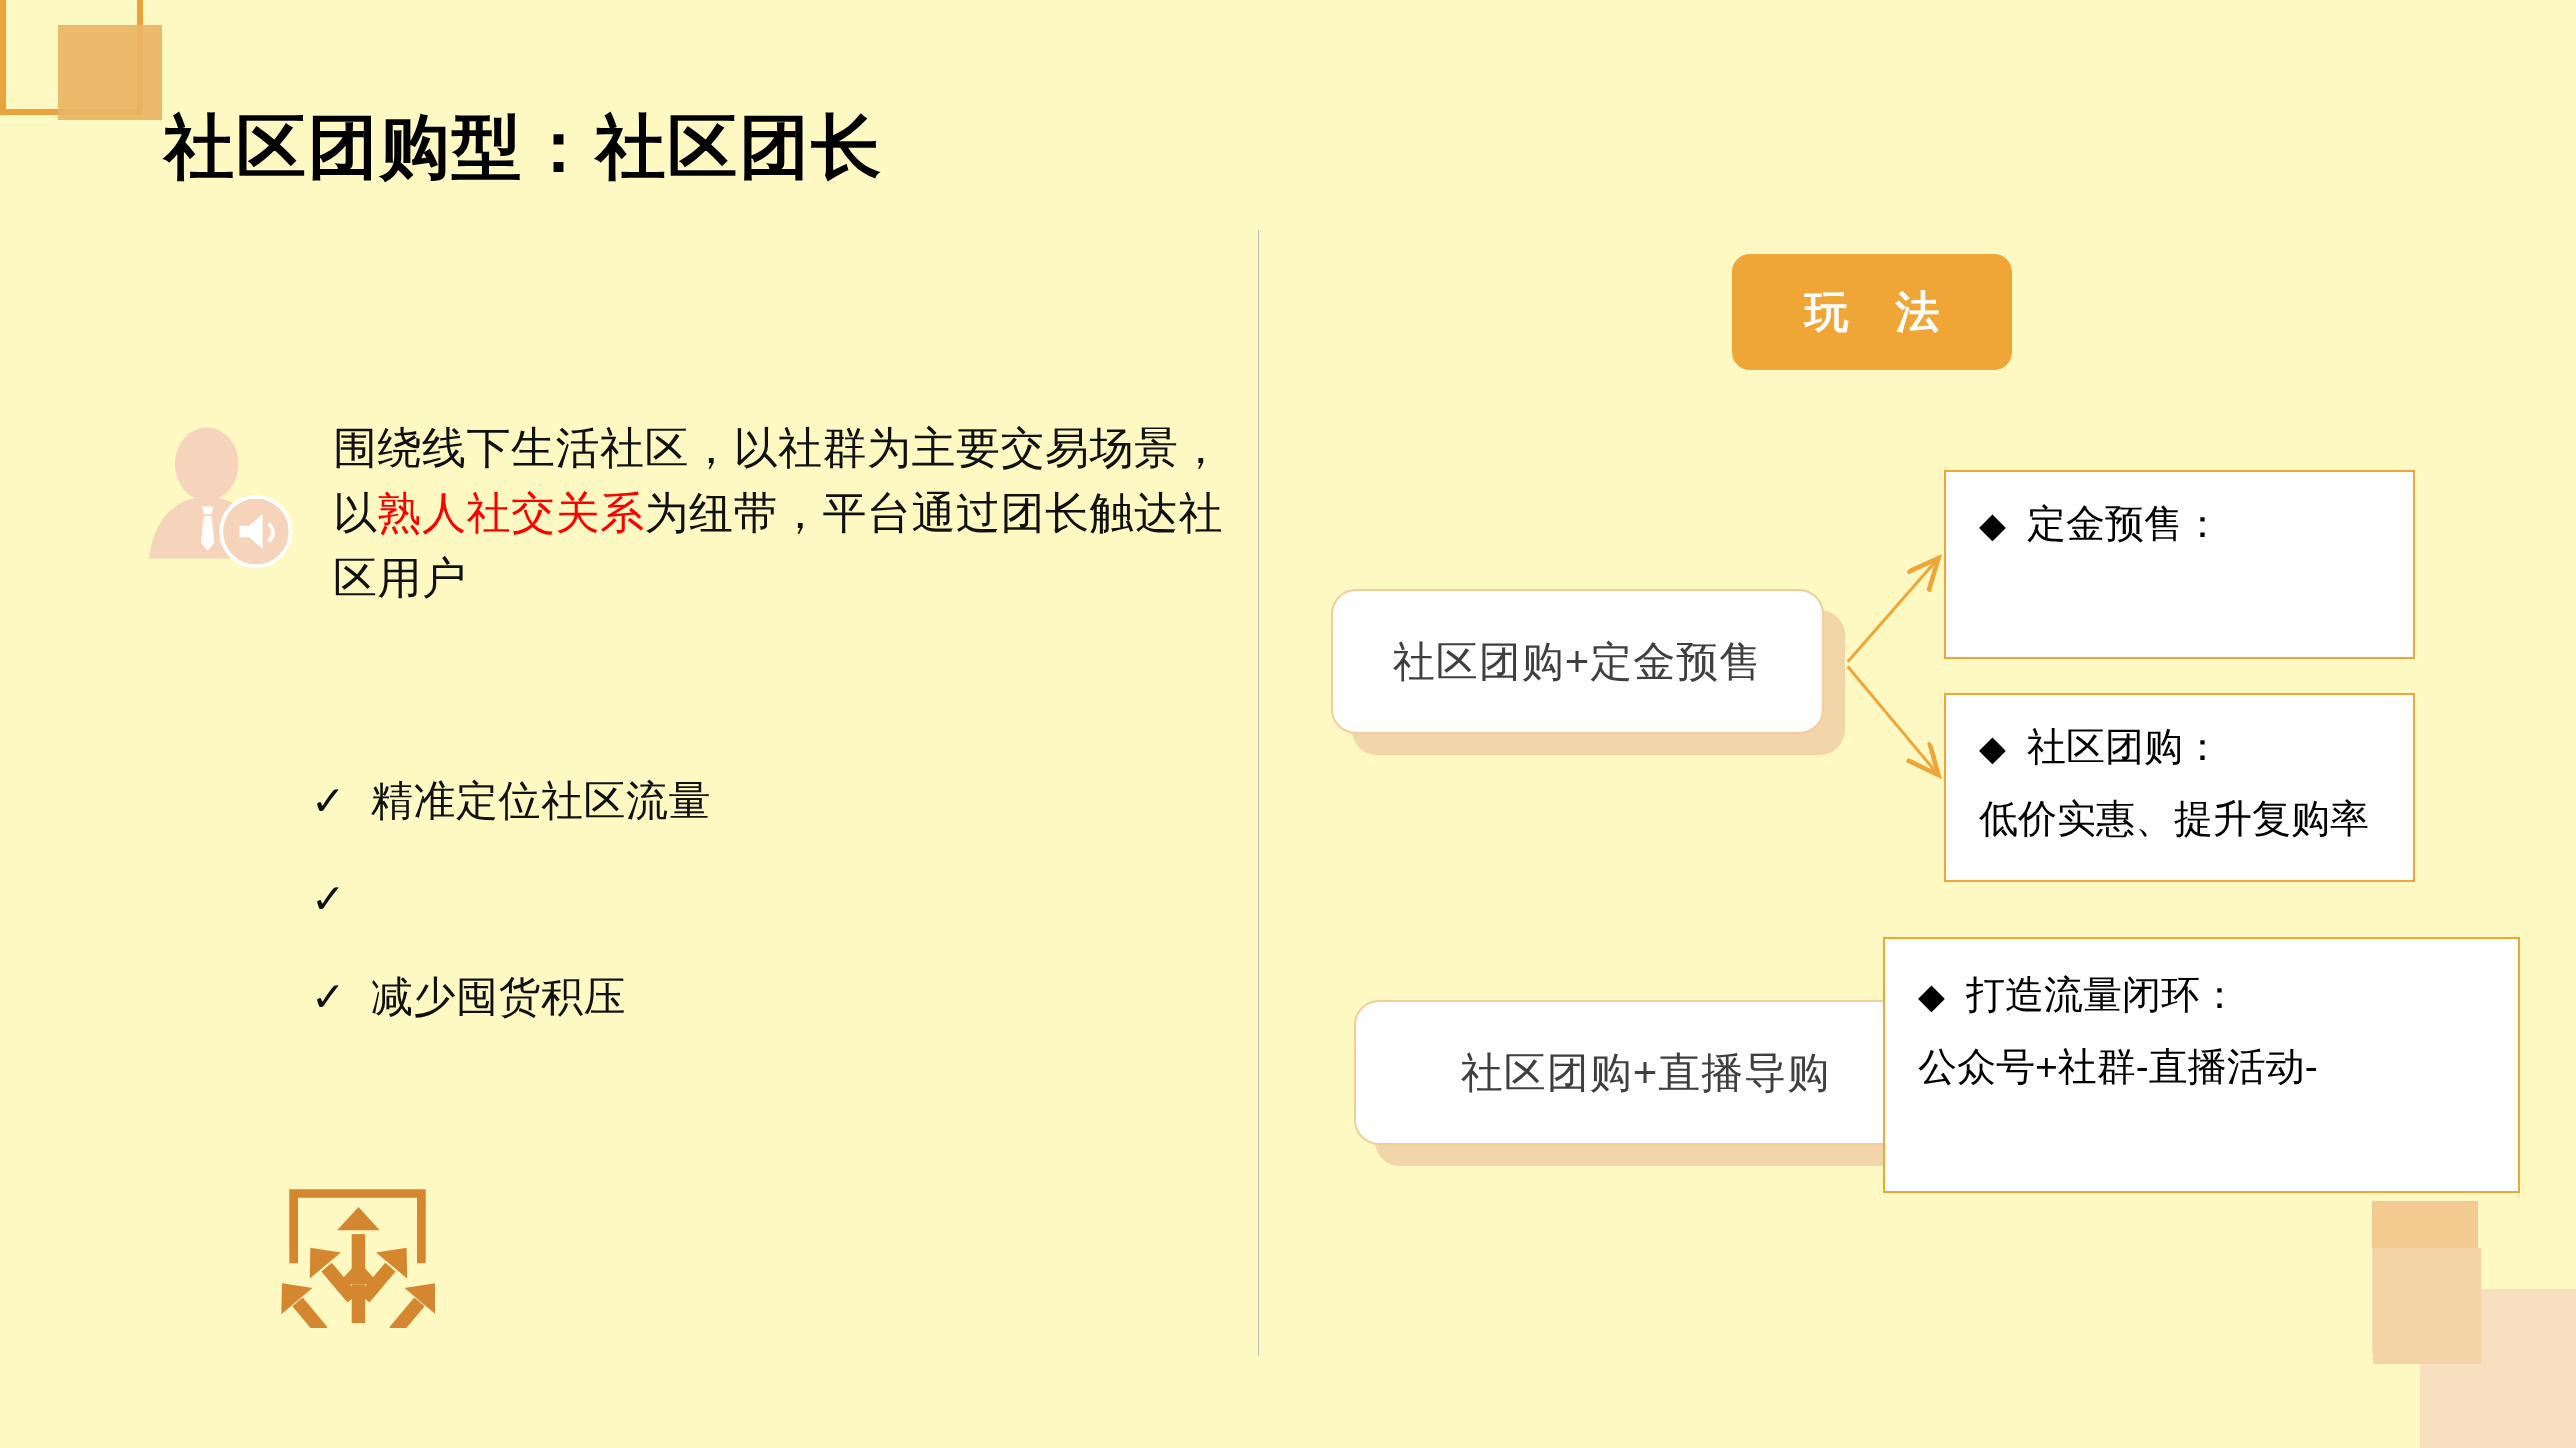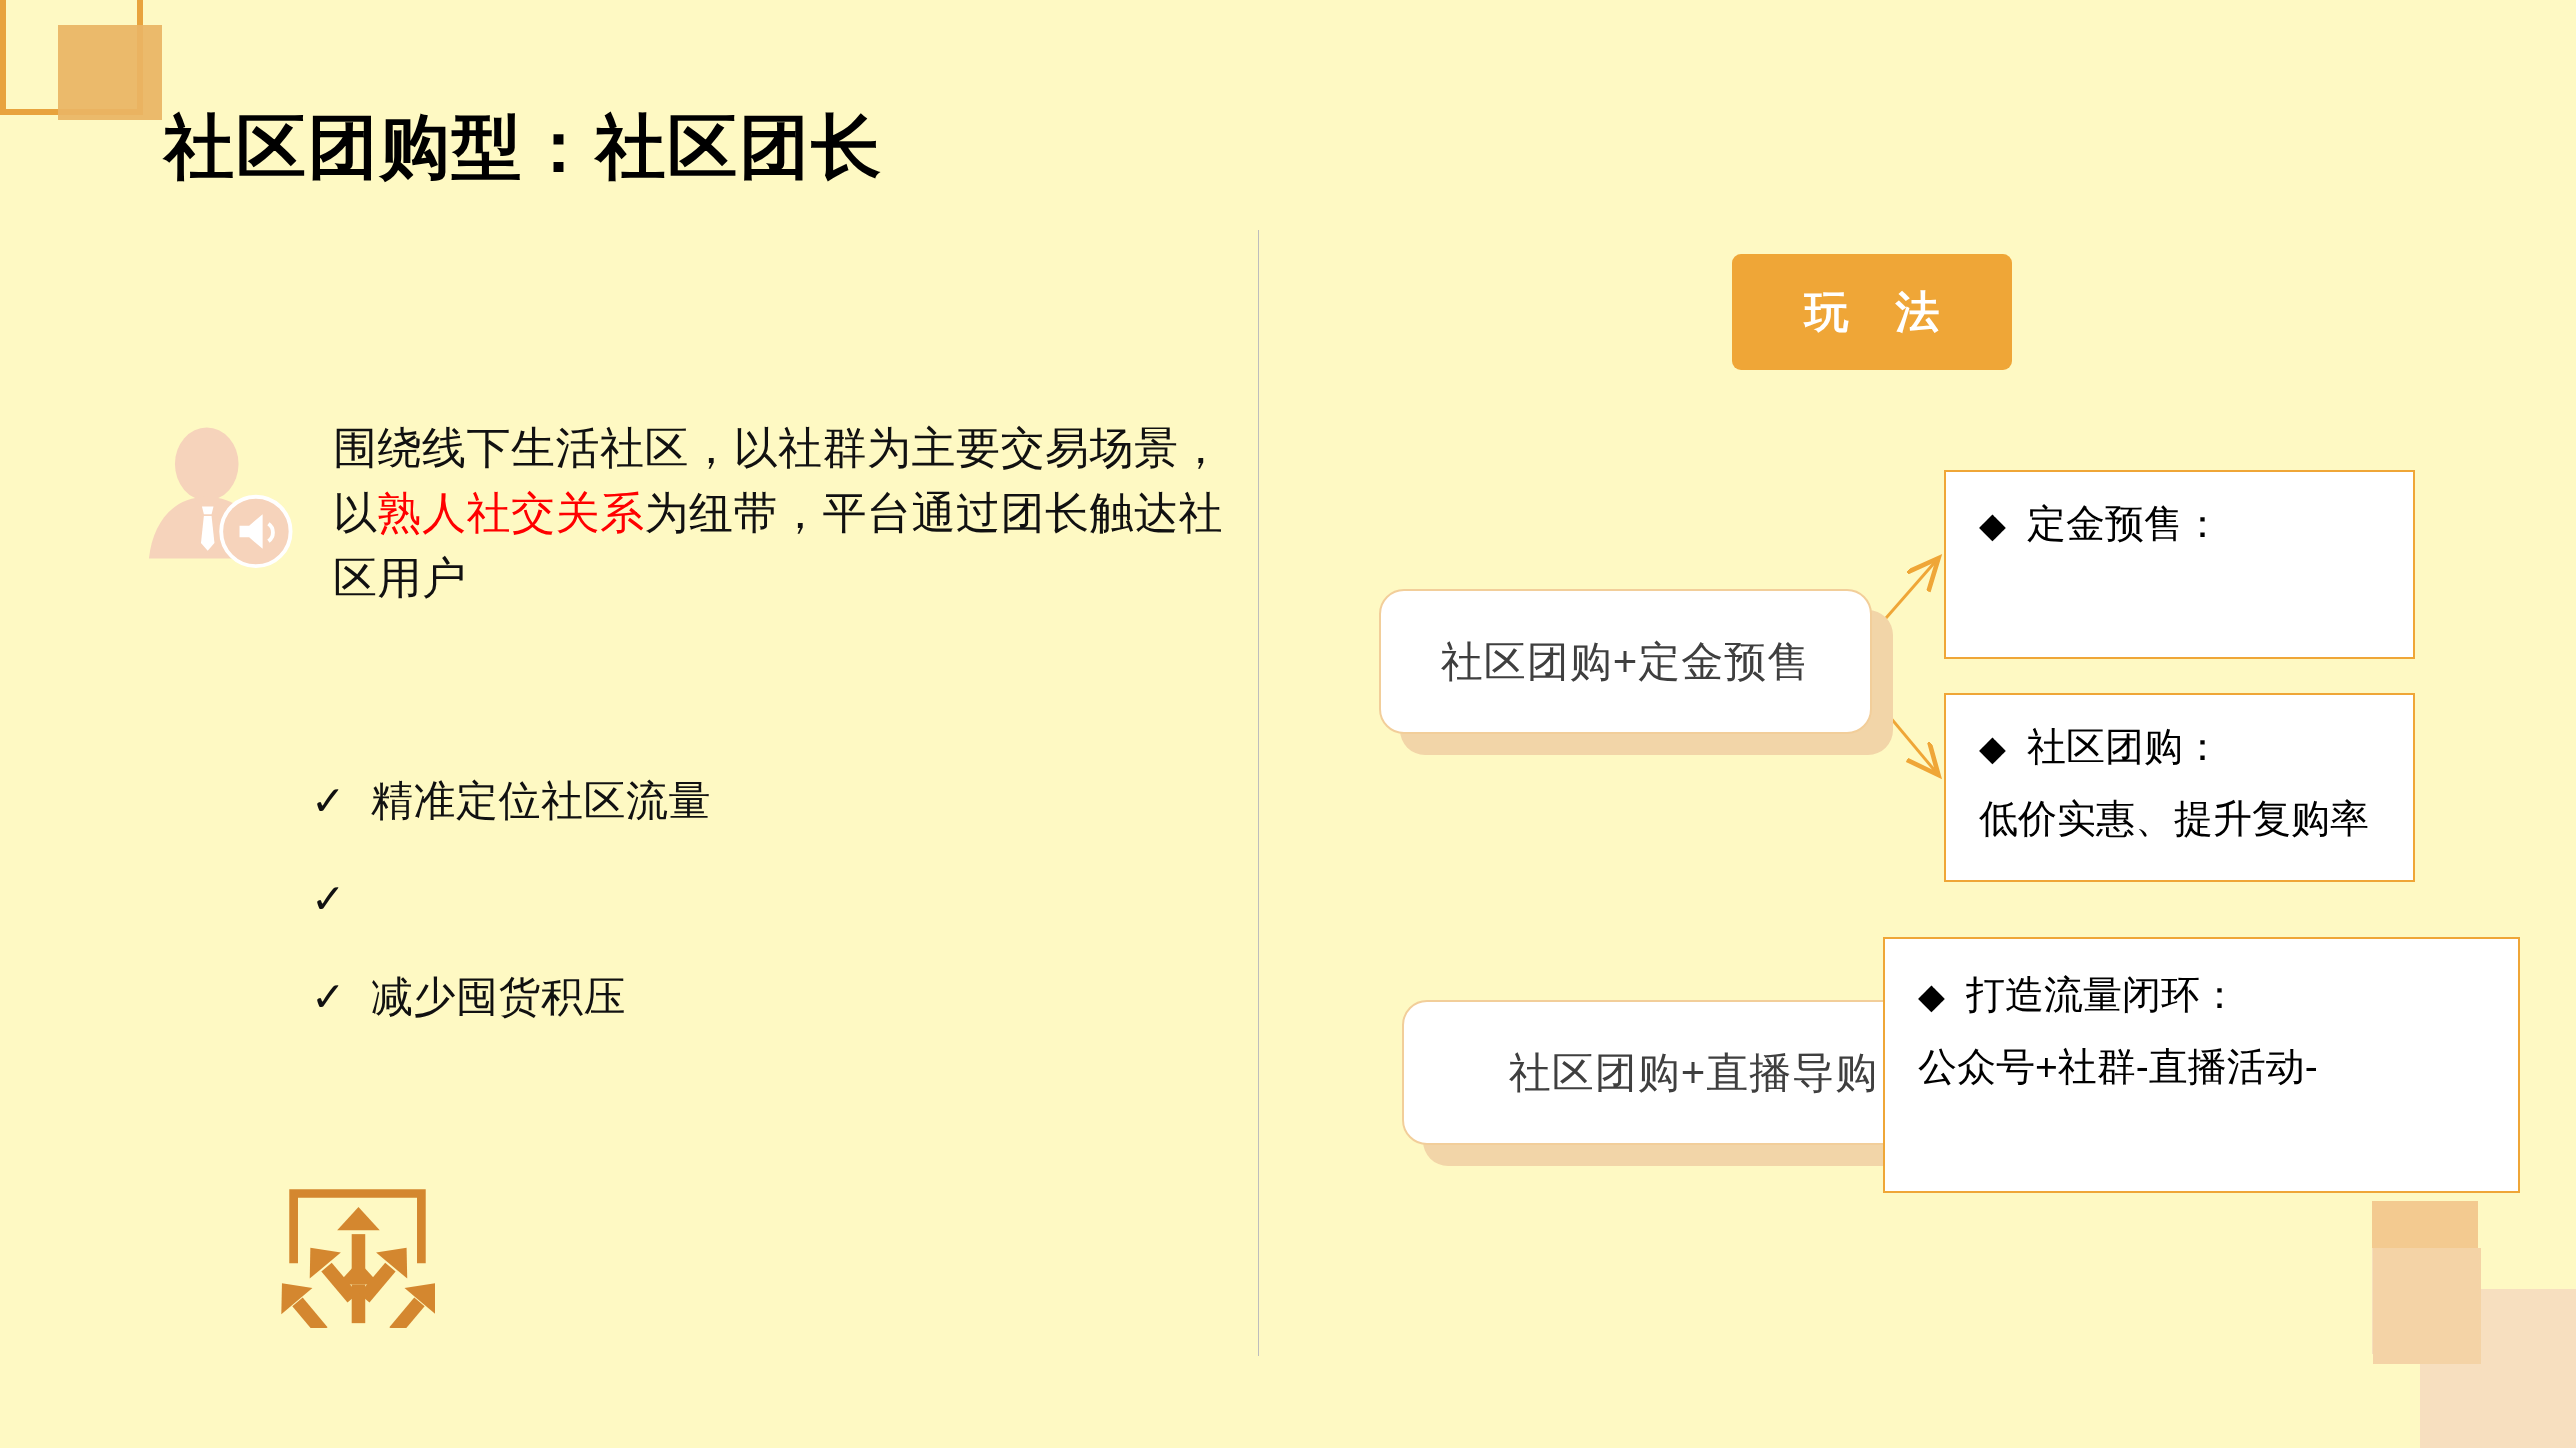--- a/index.html
+++ b/index.html
@@ -161,37 +161,36 @@
   }
 
   
   .badge-wanfa {
     position: absolute;
     left: 1732px;
     top: 254px;
     width: 280px;
     height: 116px;
     background: #EFA637;
-    border-radius: 9px;
+    border-radius: 18px;
     color: #ffffff;
     font-size: 44px;
     font-weight: 700;
     letter-spacing: 17.4px;
     text-indent: 17.4px;
     display: flex;
     align-items: center;
     justify-content: center;
     box-sizing: border-box;
   }
 
   
   .flow-box {
     position: absolute;
     box-sizing: border-box;
-    margin-left: 48px;
   }
   .flow-box .shadow {
     position: absolute;
     left: 21px;
     top: 21px;
     width: 100%;
     height: 100%;
     background: #F2D5A8;
     border-radius: 25px;
   }

